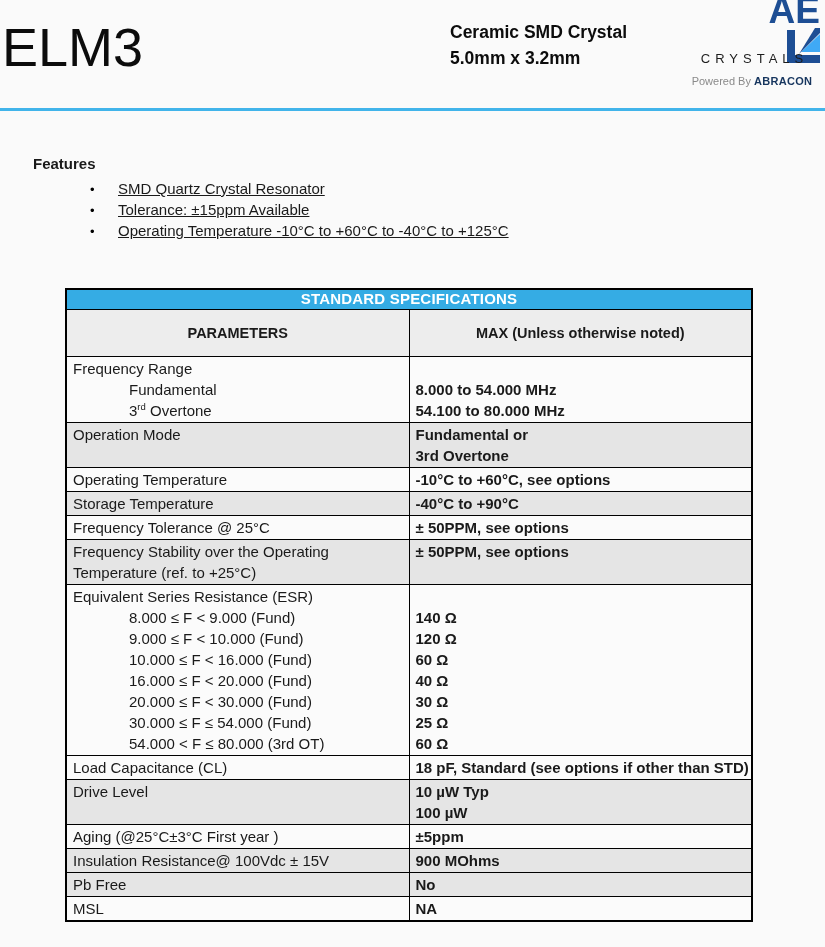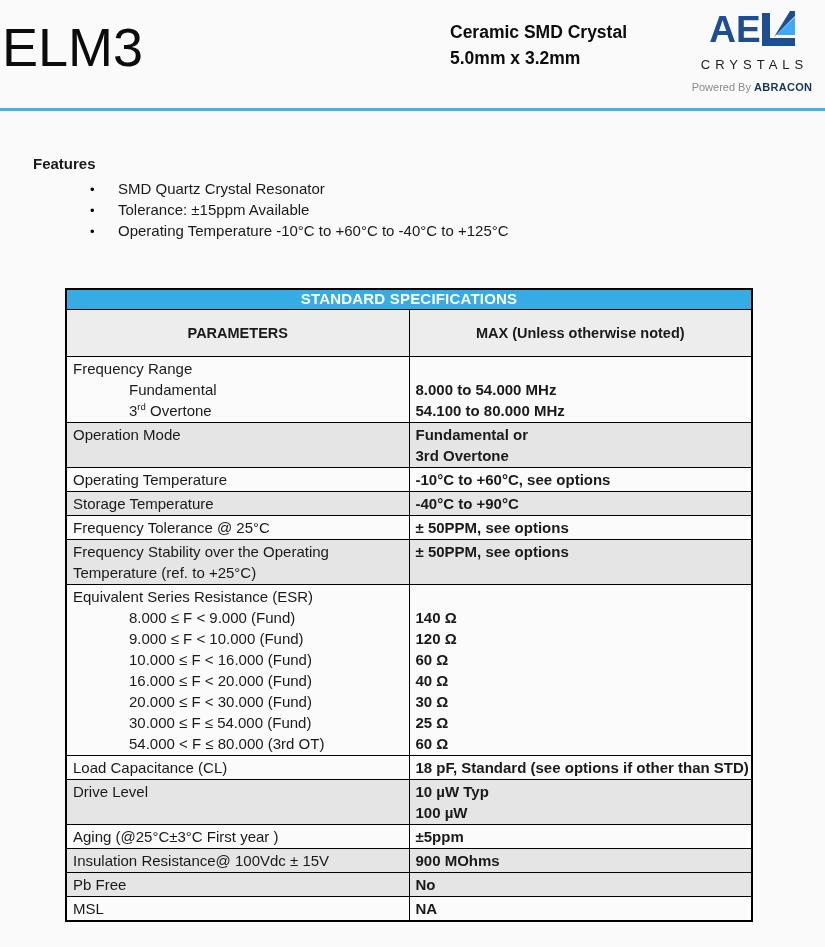--- a/index.html
+++ b/index.html
@@ -10,32 +10,32 @@
   html,body{margin:0;padding:0;}
   body{
     width:825px;height:947px;position:relative;overflow:hidden;
     background:#fafafa;color:var(--ink);
     font-family:"Liberation Sans",sans-serif;
   }
   
   .page-title{position:absolute;left:2px;top:16px;font-size:54px;font-weight:400;color:#0c0c0c;letter-spacing:0;}
   .subtitle{position:absolute;left:450px;top:19px;font-size:17.5px;font-weight:700;line-height:26px;color:#0c0c0c;}
   .logo{position:absolute;left:684px;top:12px;width:136px;text-align:center;}
-  .logo-word{display:flex;align-items:center;justify-content:center;height:36px;}
+  .logo-word{display:flex;align-items:flex-end;justify-content:center;height:36px;flex-direction:column;}
   .logo-ae{font-size:37px;font-weight:800;color:var(--navy);letter-spacing:0px;line-height:34px;}
   .logo-lmark{margin-left:1px;display:block;}
-  .logo-crystals{margin-top:9px;font-size:13px;font-weight:500;color:#1c1c1c;letter-spacing:5px;text-indent:5px;}
+  .logo-crystals{margin-top:3px;font-size:13px;font-weight:500;color:#1c1c1c;letter-spacing:5px;text-indent:5px;}
   .powered{margin-top:9px;font-size:11px;color:#8a8a8a;}
   .powered .pb-brand{color:var(--abracon);font-weight:700;letter-spacing:.3px;}
   .rule{position:absolute;left:0;top:108px;width:825px;height:3px;background:var(--rule);}
   
   .features{position:absolute;left:33px;top:155px;}
   .features-heading{font-size:15px;font-weight:700;margin:0;}
   .features-list{margin:7px 0 0 0;padding:0;list-style:none;}
-  .features-list li{font-size:15px;line-height:20px;padding-left:57px;}
+  .features-list li{font-size:15px;line-height:20px;padding-left:57px;text-decoration:underline;}
   .features-list .bullet{display:inline-block;width:28px;color:#000;font-size:13px;}
   
   .spec-table{
     position:absolute;left:65px;top:272px;width:688px;
     border-collapse:collapse;font-size:15px;table-layout:fixed;
     border:2px solid #000;background:#fbfbfb;margin-top:16px;
   }
   .spec-table td,.spec-table th{border:1px solid #000;padding:1px 6px;vertical-align:top;}
   .spec-title-row th{
     background:var(--accent);color:#fff;font-weight:700;text-align:center;

